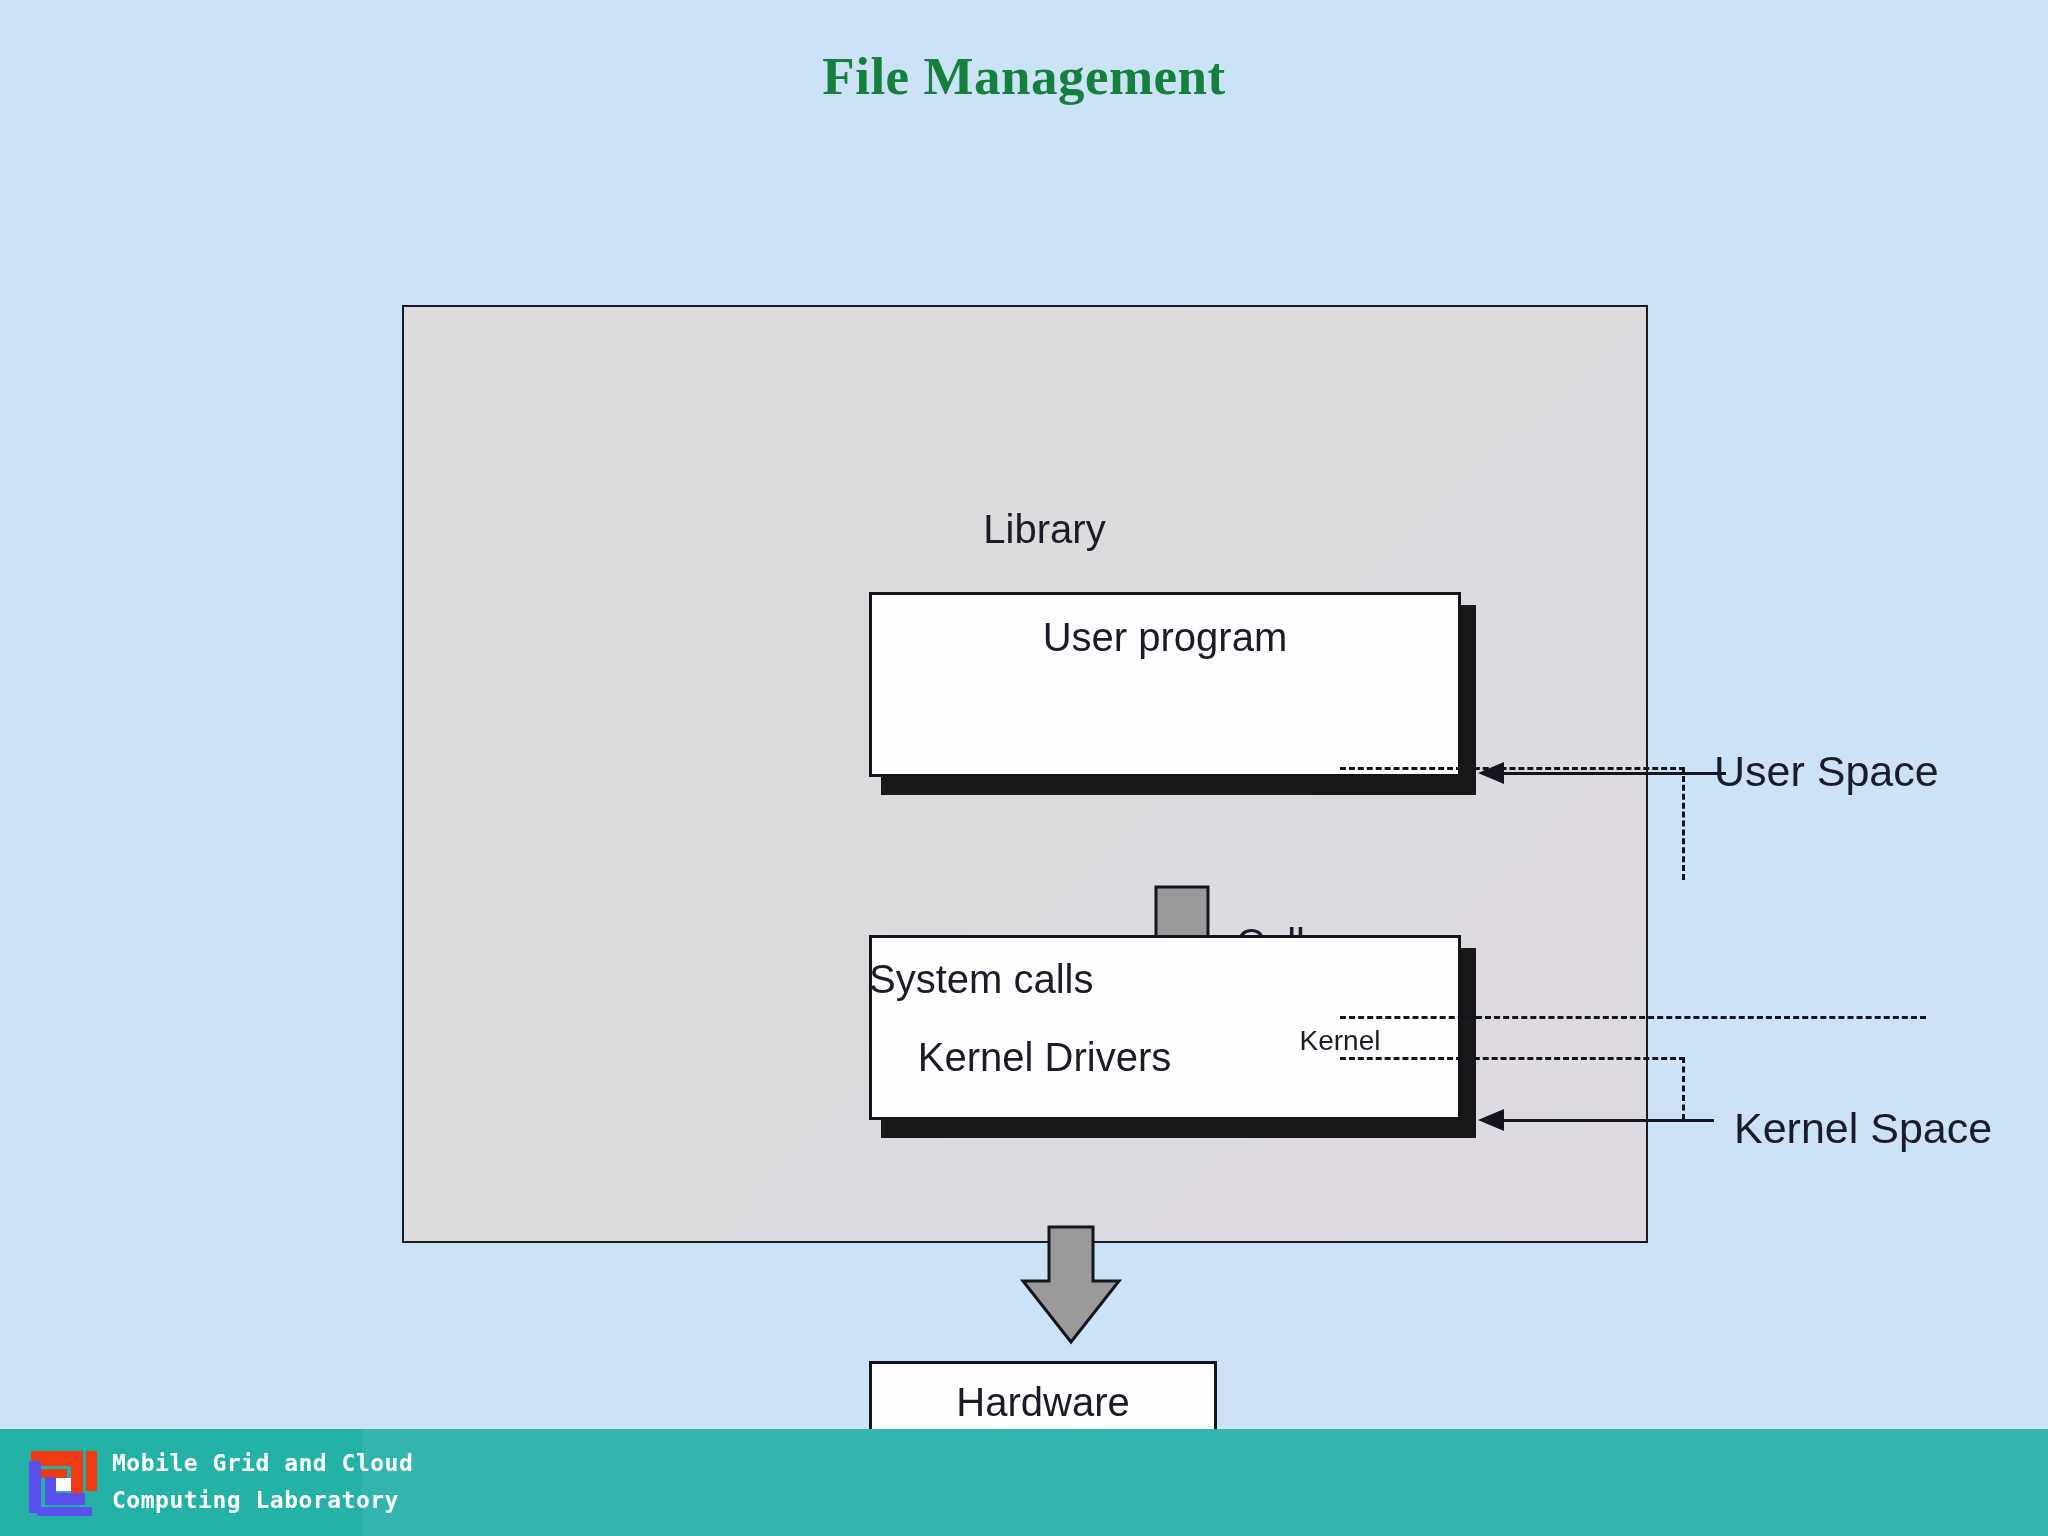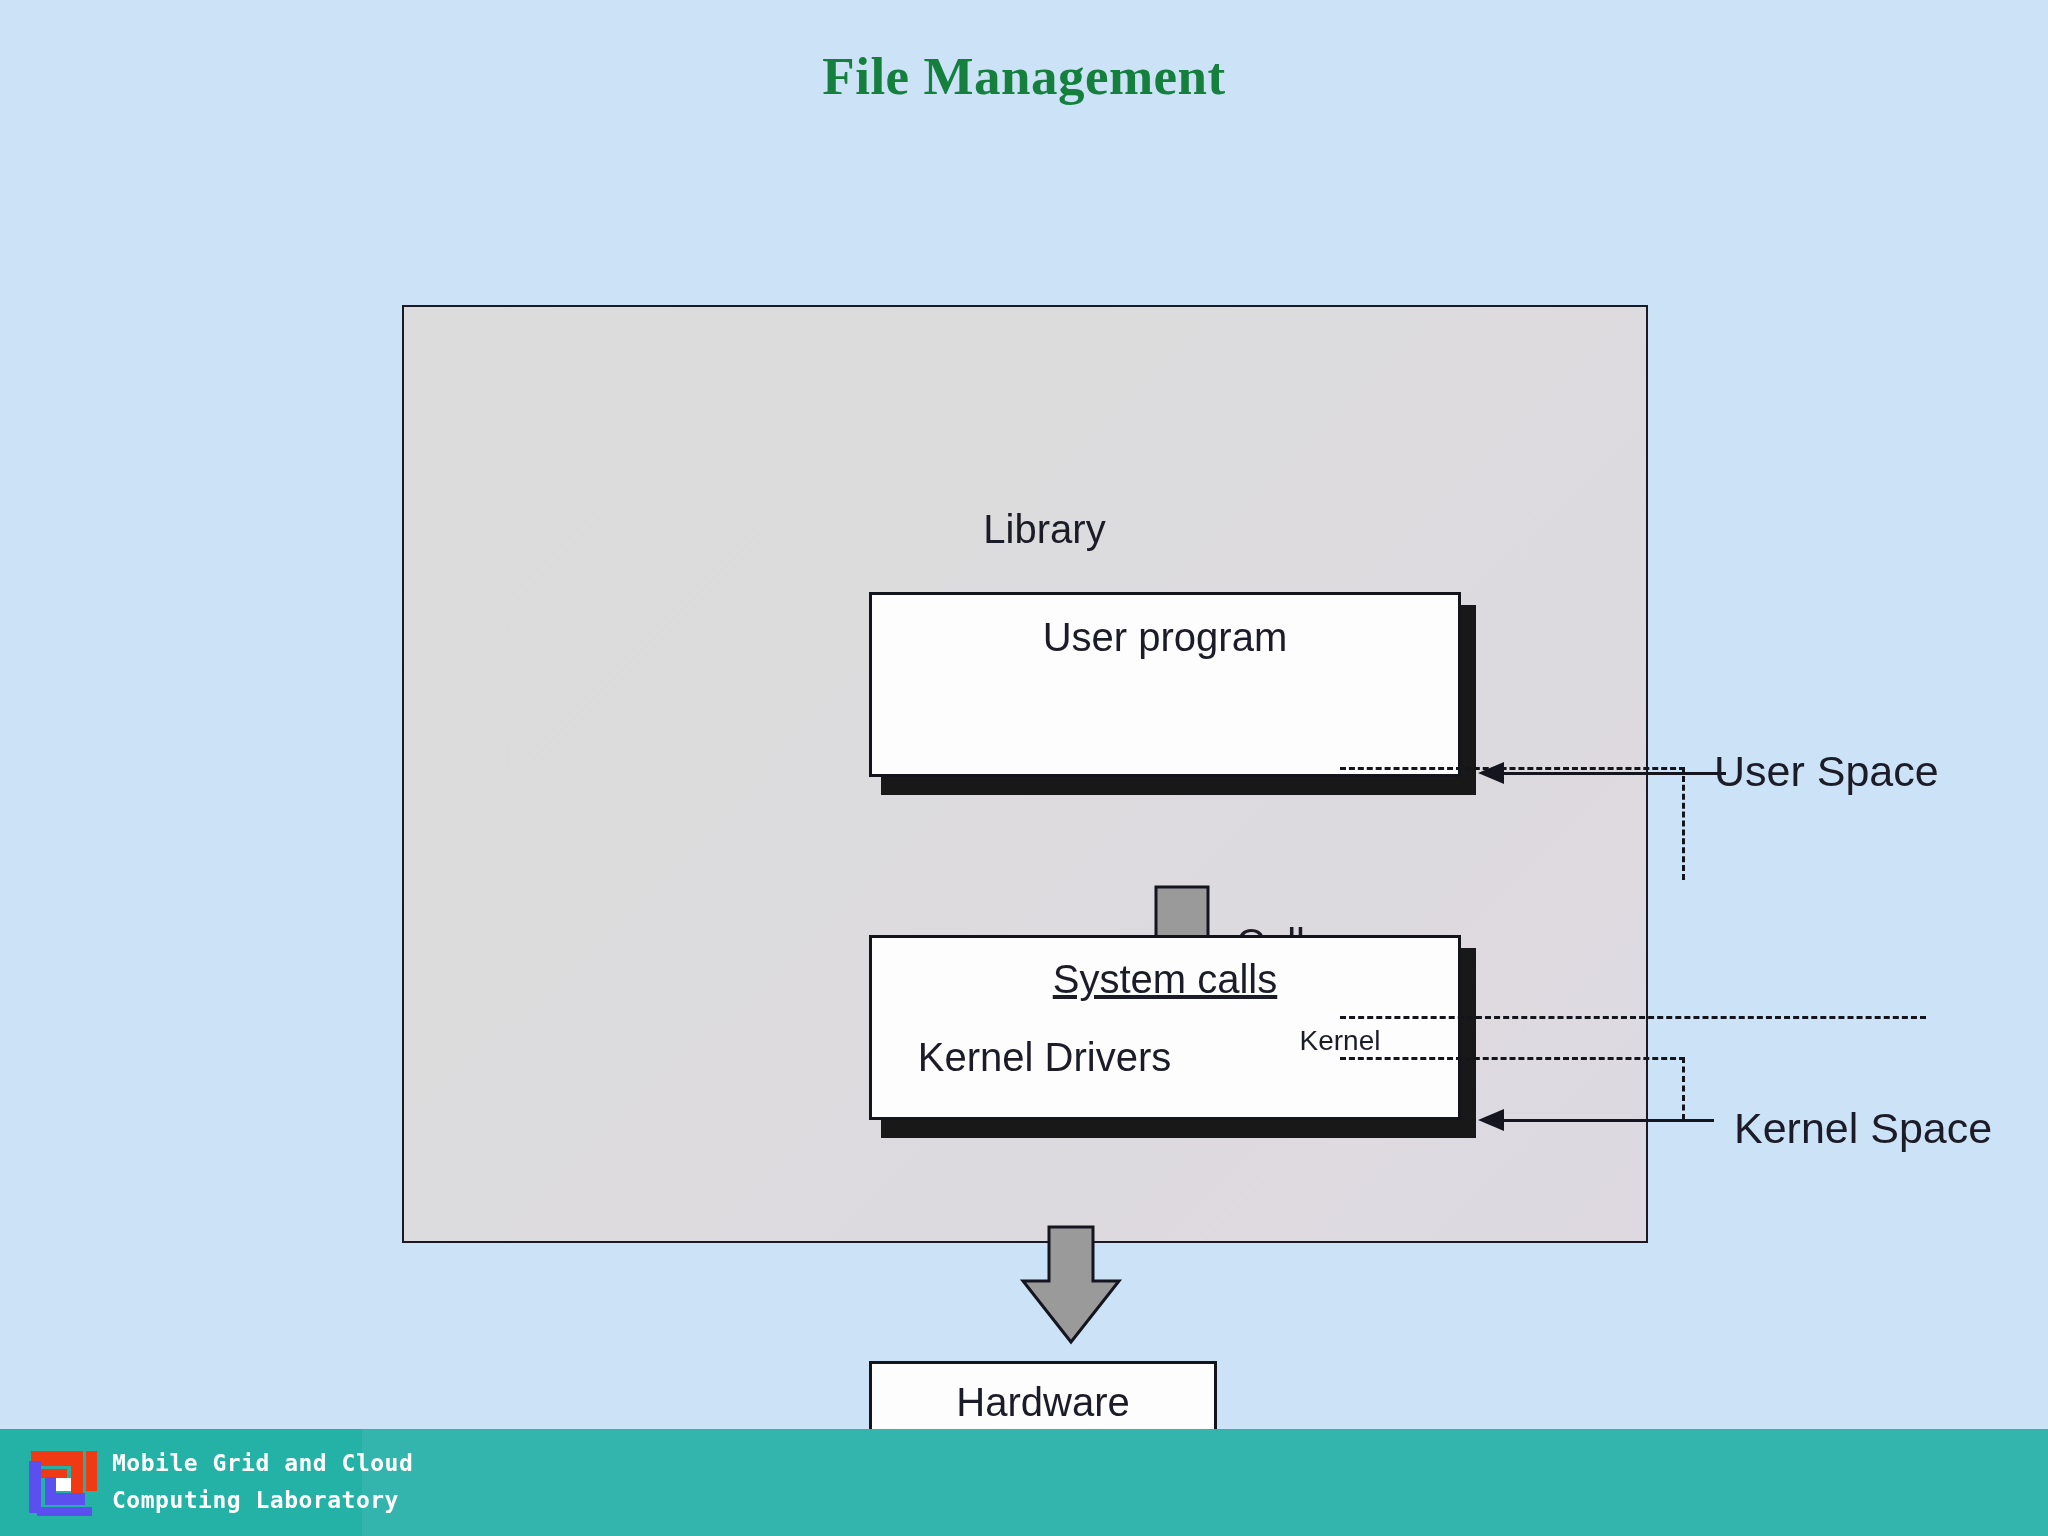--- a/index.html
+++ b/index.html
@@ -80,21 +80,21 @@
   }
   #library-label { left: 468px; top: 200px; width: 345px; text-align: center; font-size: 40px; }
 
   
   #calls-arrow { position: absolute; left: 718px; top: 578px; }
   #calls-label { left: 832px; top: 614px; font-size: 40px; }
 
   
   #kernel-shadow { left: 477px; top: 641px; width: 595px; height: 190px; }
   #kernel-box    { left: 465px; top: 628px; width: 592px; height: 185px; }
-  #system-calls-label { left: 465px; top: 650px; width: 592px; text-align: center; font-size: 40px; text-decoration: underline; }
+  #system-calls-label { left: 465px; top: 650px; width: 592px; text-align: left; font-size: 40px; }
   
   #kernel-sep {
     left: 468px; top: 78px; width: 586px; height: 0;
     border-top: 3px dashed #14141c;
   }
   
   #device-drivers-dash {
     left: 468px; top: 119px; width: 345px; height: 63px;
     border-top: 3px dashed #14141c;
     border-right: 3px dashed #14141c;

